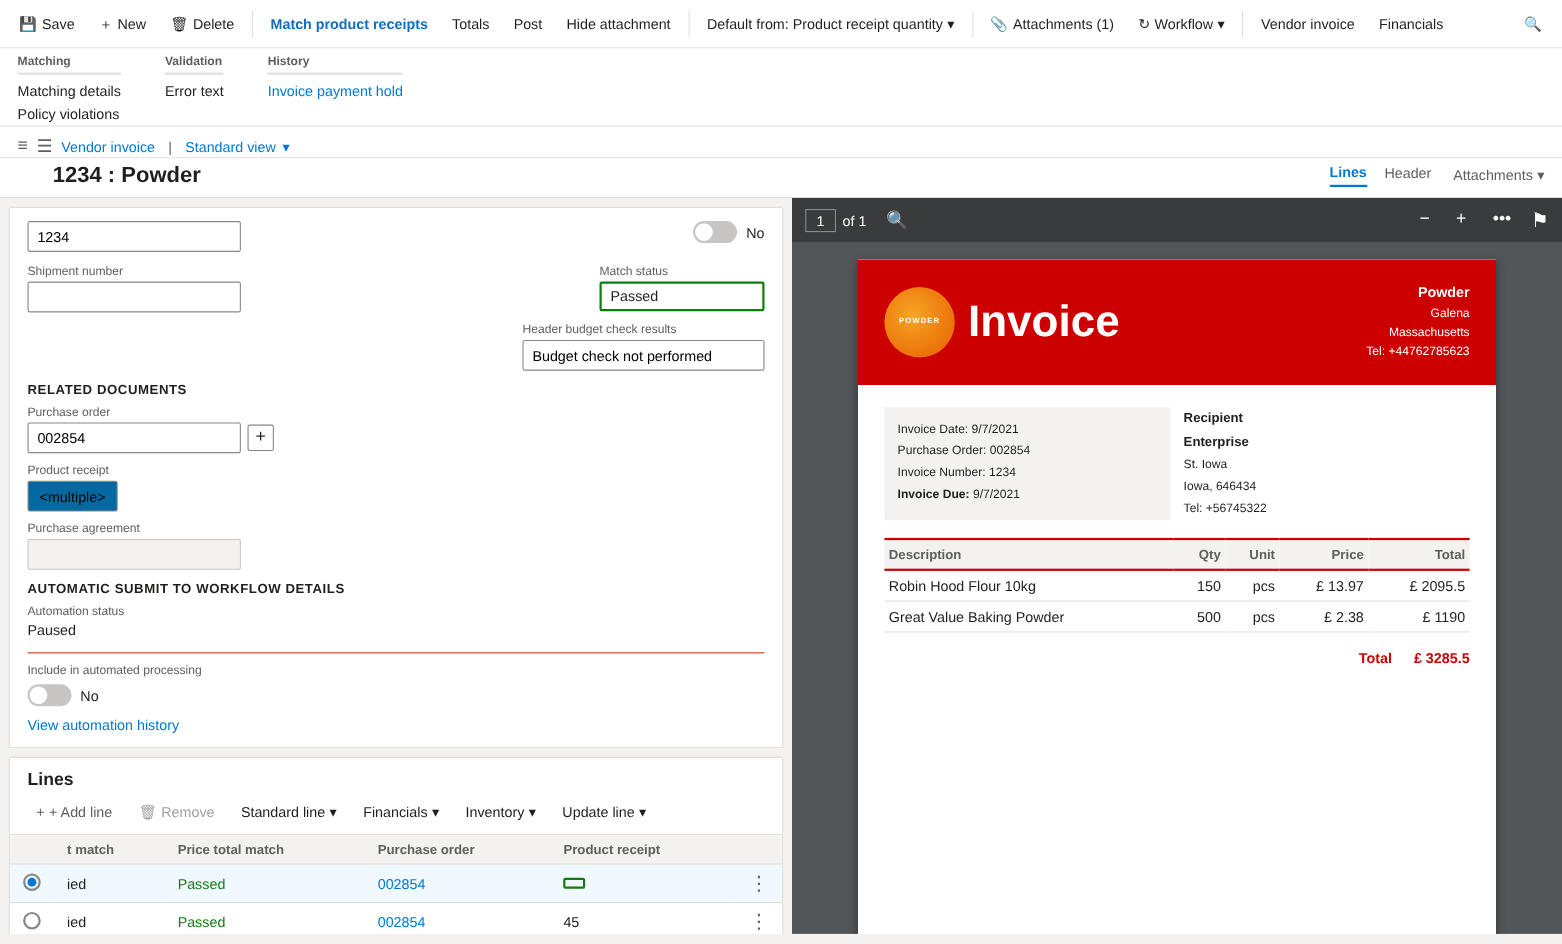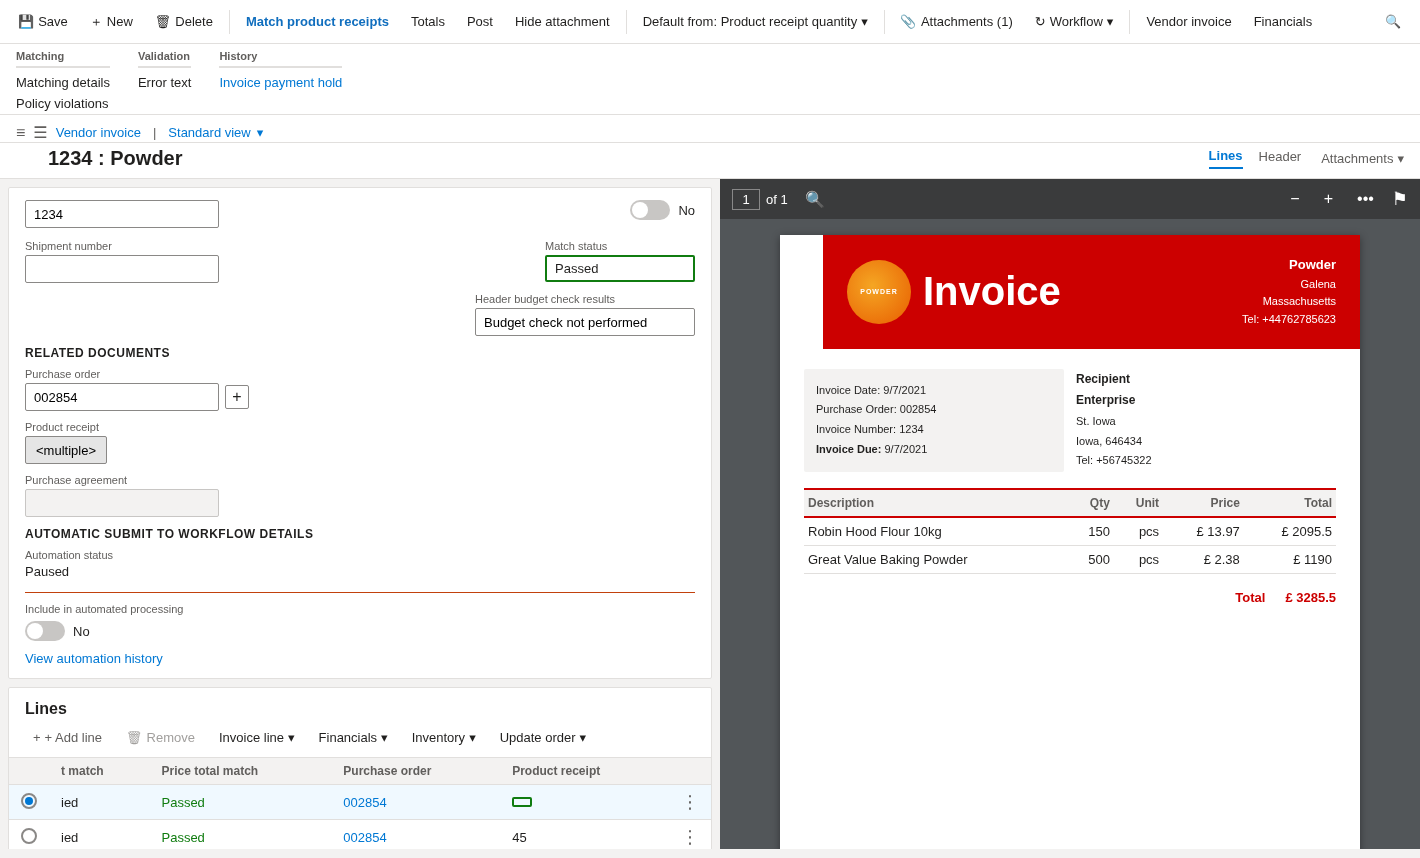--- a/index.html
+++ b/index.html
@@ -23,21 +23,21 @@
     }
     .toolbar-separator { width: 1px; height: 24px; background: #e1dfdd; margin: 0 4px; }
     .toolbar-btn.primary-action { color: #106ebe; font-weight: 600; }
 
     
     .dropdown-area {
       background: #fff;
       border-bottom: 1px solid #e1dfdd;
       padding: 6px 16px 0 16px;
       display: flex;
-      gap: 28px;
+      gap: 40px;
     }
     .dropdown-group { display: flex; flex-direction: column; }
     .dropdown-group-title { font-size: 11px; font-weight: 600; color: #605e5c; padding-bottom: 4px; border-bottom: 2px solid #e1dfdd; margin-bottom: 4px; }
     .dropdown-item { font-size: 13px; color: #201f1e; padding: 3px 0; cursor: pointer; white-space: nowrap; }
     .dropdown-item.highlight { color: #0078d4; font-weight: 400; }
 
     
     .main-area {
       display: flex;
       flex-direction: column;
@@ -123,21 +123,21 @@
     }
     .section-title { font-size: 12px; font-weight: 700; color: #201f1e; margin-bottom: 8px; text-transform: uppercase; letter-spacing: 0.5px; }
 
     .plus-btn {
       border: 1px solid #8a8886; background: #fff; border-radius: 2px;
       width: 24px; height: 24px; cursor: pointer; font-size: 16px;
       display: flex; align-items: center; justify-content: center; color: #201f1e;
     }
     .purchase-order-row { display: flex; align-items: center; gap: 6px; }
     .product-receipt-btn {
-      border: 1px solid #8a8886; background: #e5e5e5; border-radius: 2px;
+      border: 1px solid #8a8886; background: #0369a1; border-radius: 2px;
       padding: 4px 10px; font-size: 13px; cursor: pointer; height: 28px;
     }
     .link-btn { color: #0078d4; background: none; border: none; cursor: pointer; font-size: 13px; padding: 0; text-align: right; }
 
     
     .automation-title { font-size: 12px; font-weight: 700; margin-bottom: 8px; text-transform: uppercase; letter-spacing: 0.5px; }
     .auto-status-label { font-size: 11px; color: #605e5c; margin-bottom: 3px; }
     .auto-status-value { font-size: 13px; color: #201f1e; border-bottom: 1px solid #c2410c; padding-bottom: 13px; margin-bottom: 10px; }
 
     
@@ -220,21 +220,20 @@
       box-shadow: 0 2px 8px rgba(0,0,0,0.4);
       position: relative;
       overflow: hidden;
     }
     .pdf-header-red {
       background: #cc0000;
       padding: 20px 24px;
       display: flex;
       align-items: center;
       justify-content: space-between;
-      margin-left: 43px;
     }
     .pdf-logo-circle {
       width: 64px; height: 64px; border-radius: 50%;
       background: radial-gradient(circle at 40% 40%, #f5a623, #e85d00);
       display: flex; align-items: center; justify-content: center;
       font-size: 8px; font-weight: 700; color: #fff; letter-spacing: 1px;
       margin-right: 12px;
     }
     .pdf-invoice-title { font-size: 40px; font-weight: 700; color: #fff; }
     .pdf-company-info { color: #fff; font-size: 11px; text-align: right; line-height: 1.6; }
@@ -452,33 +451,33 @@
         <div class="lines-toolbar">
           <button class="lines-toolbar-btn">
             <span>+</span>
             <span>+ Add line</span>
           </button>
           <button class="lines-toolbar-btn disabled">
             <span>🗑</span>
             <span>Remove</span>
           </button>
           <button class="lines-toolbar-btn dropdown">
-            <span>Invoice line</span>
+            <span>Standard line</span>
             <span>▾</span>
           </button>
           <button class="lines-toolbar-btn dropdown">
             <span>Financials</span>
             <span>▾</span>
           </button>
           <button class="lines-toolbar-btn dropdown">
             <span>Inventory</span>
             <span>▾</span>
           </button>
           <button class="lines-toolbar-btn dropdown">
-            <span>Update order</span>
+            <span>Update line</span>
             <span>▾</span>
           </button>
         </div>
         <div class="table-wrapper">
           <table>
             <thead>
               <tr>
                 <th class="radio-cell"></th>
                 <th>t match</th>
                 <th>Price total match</th>

